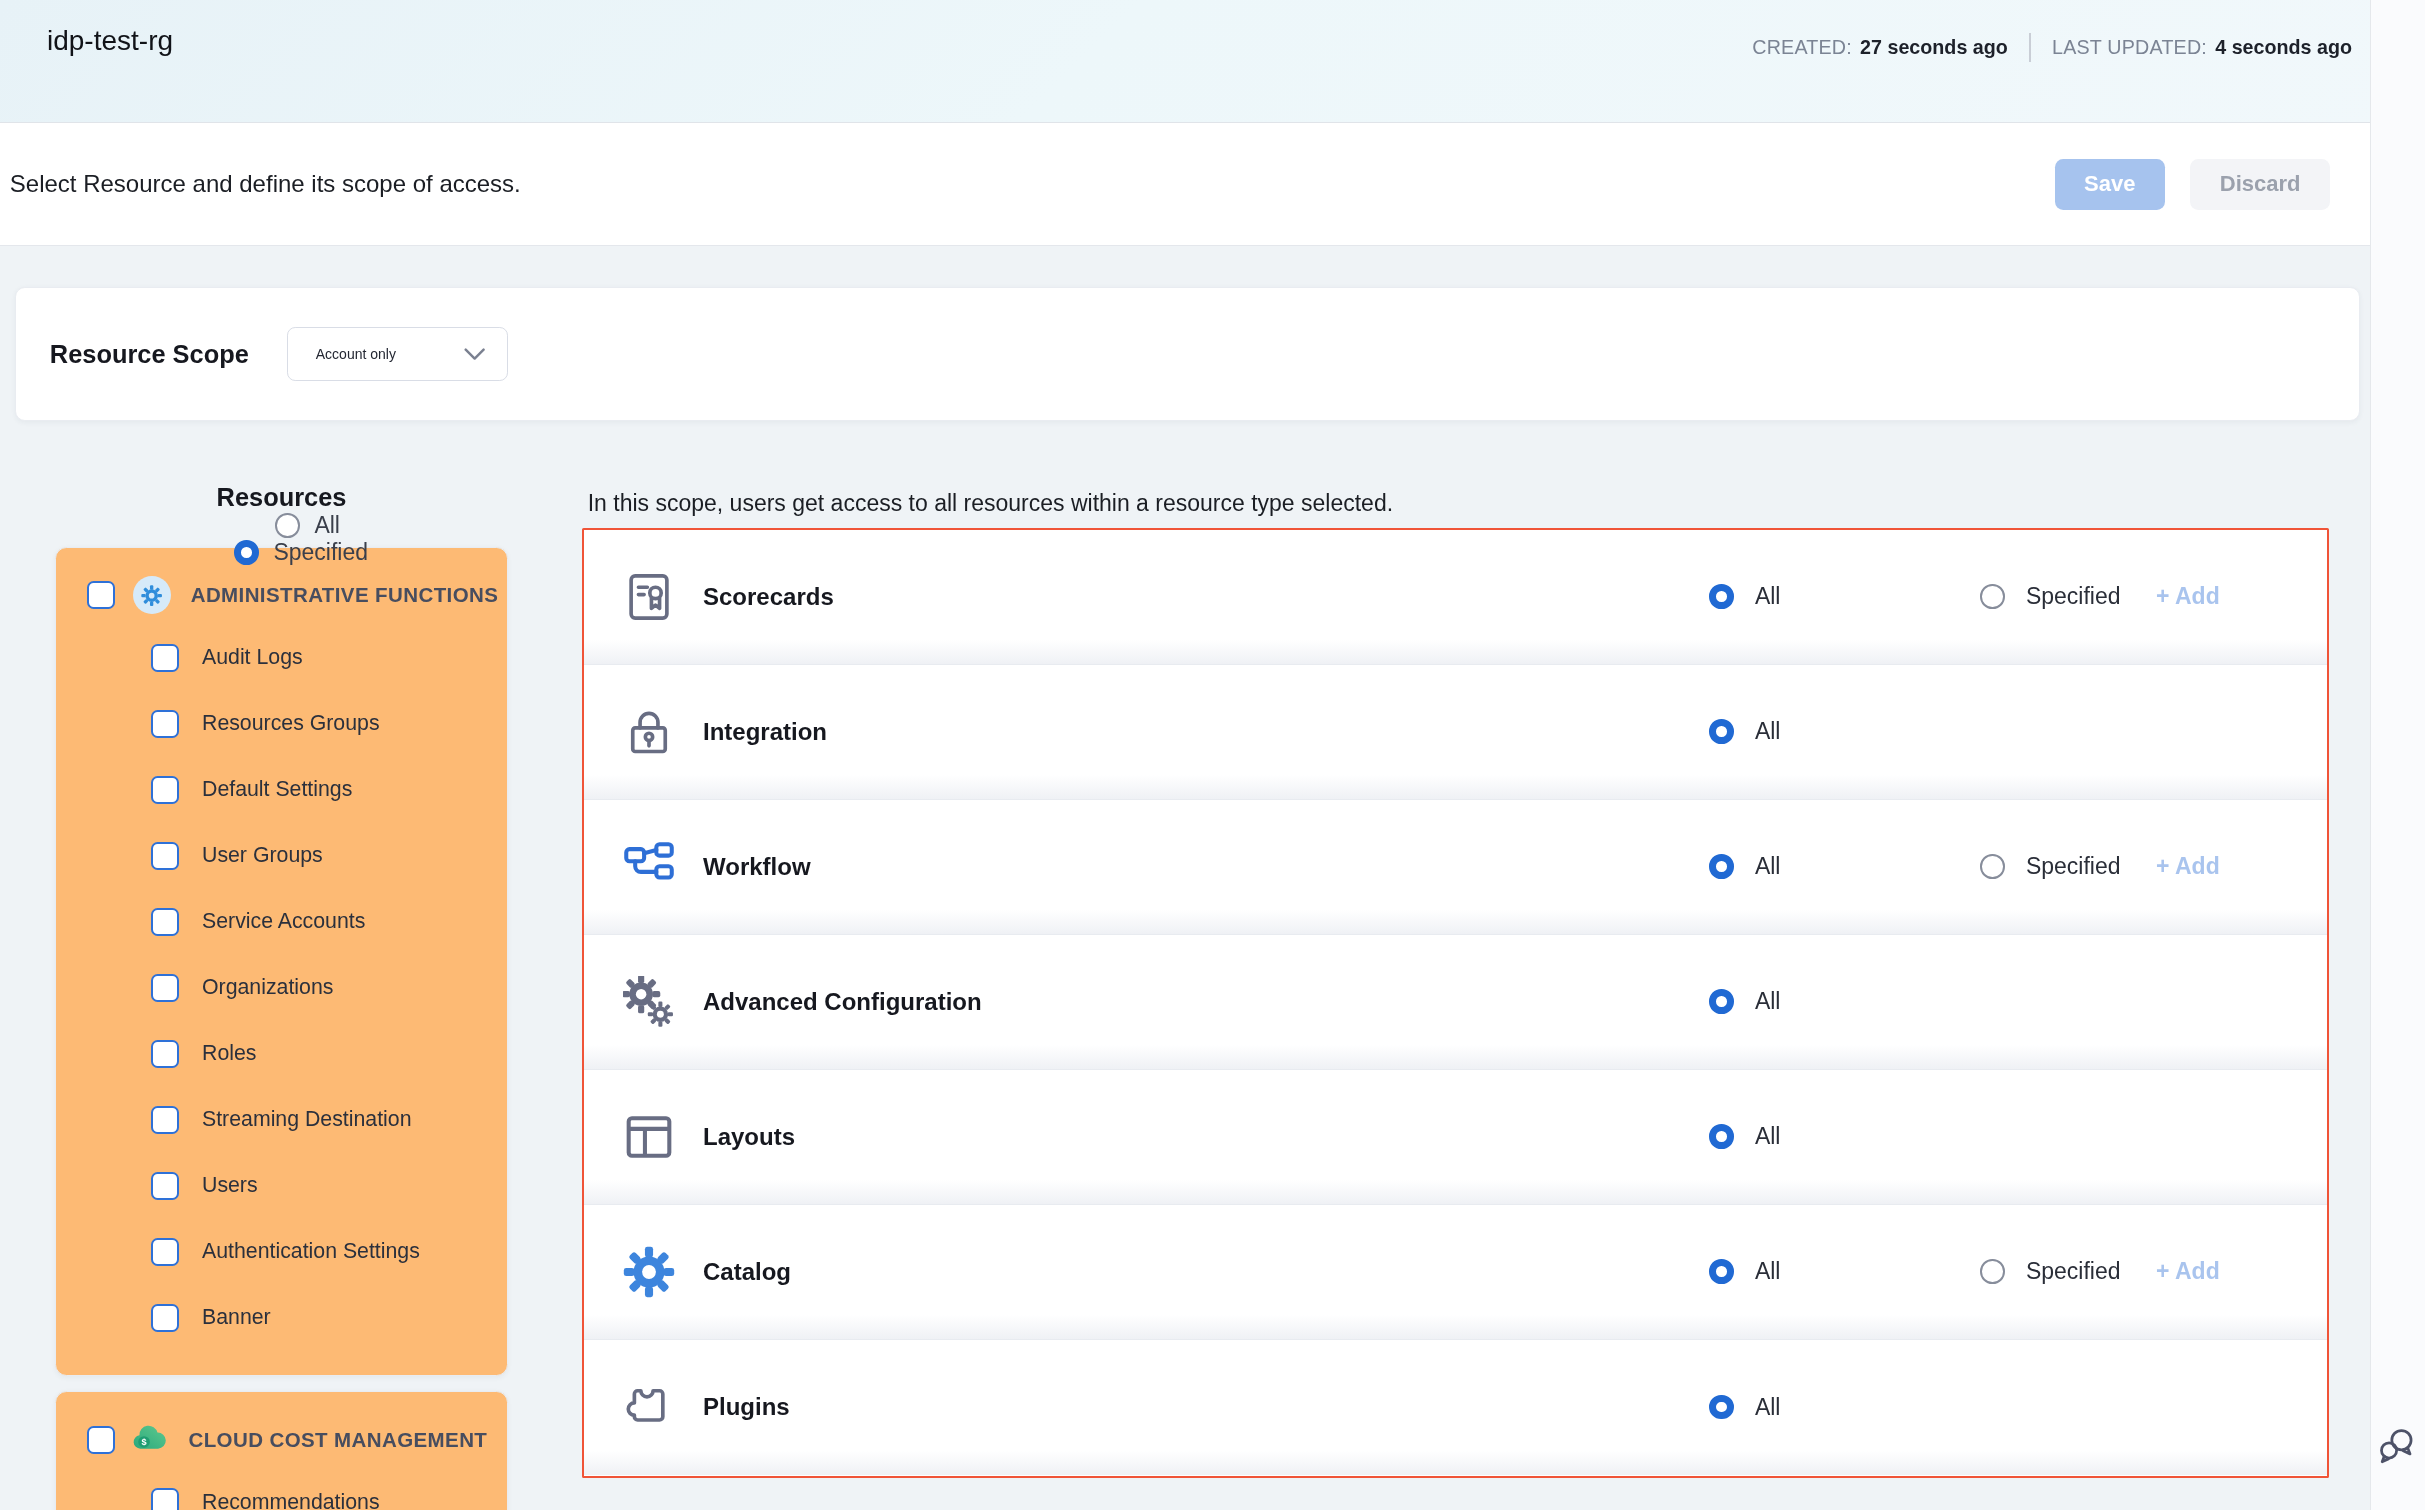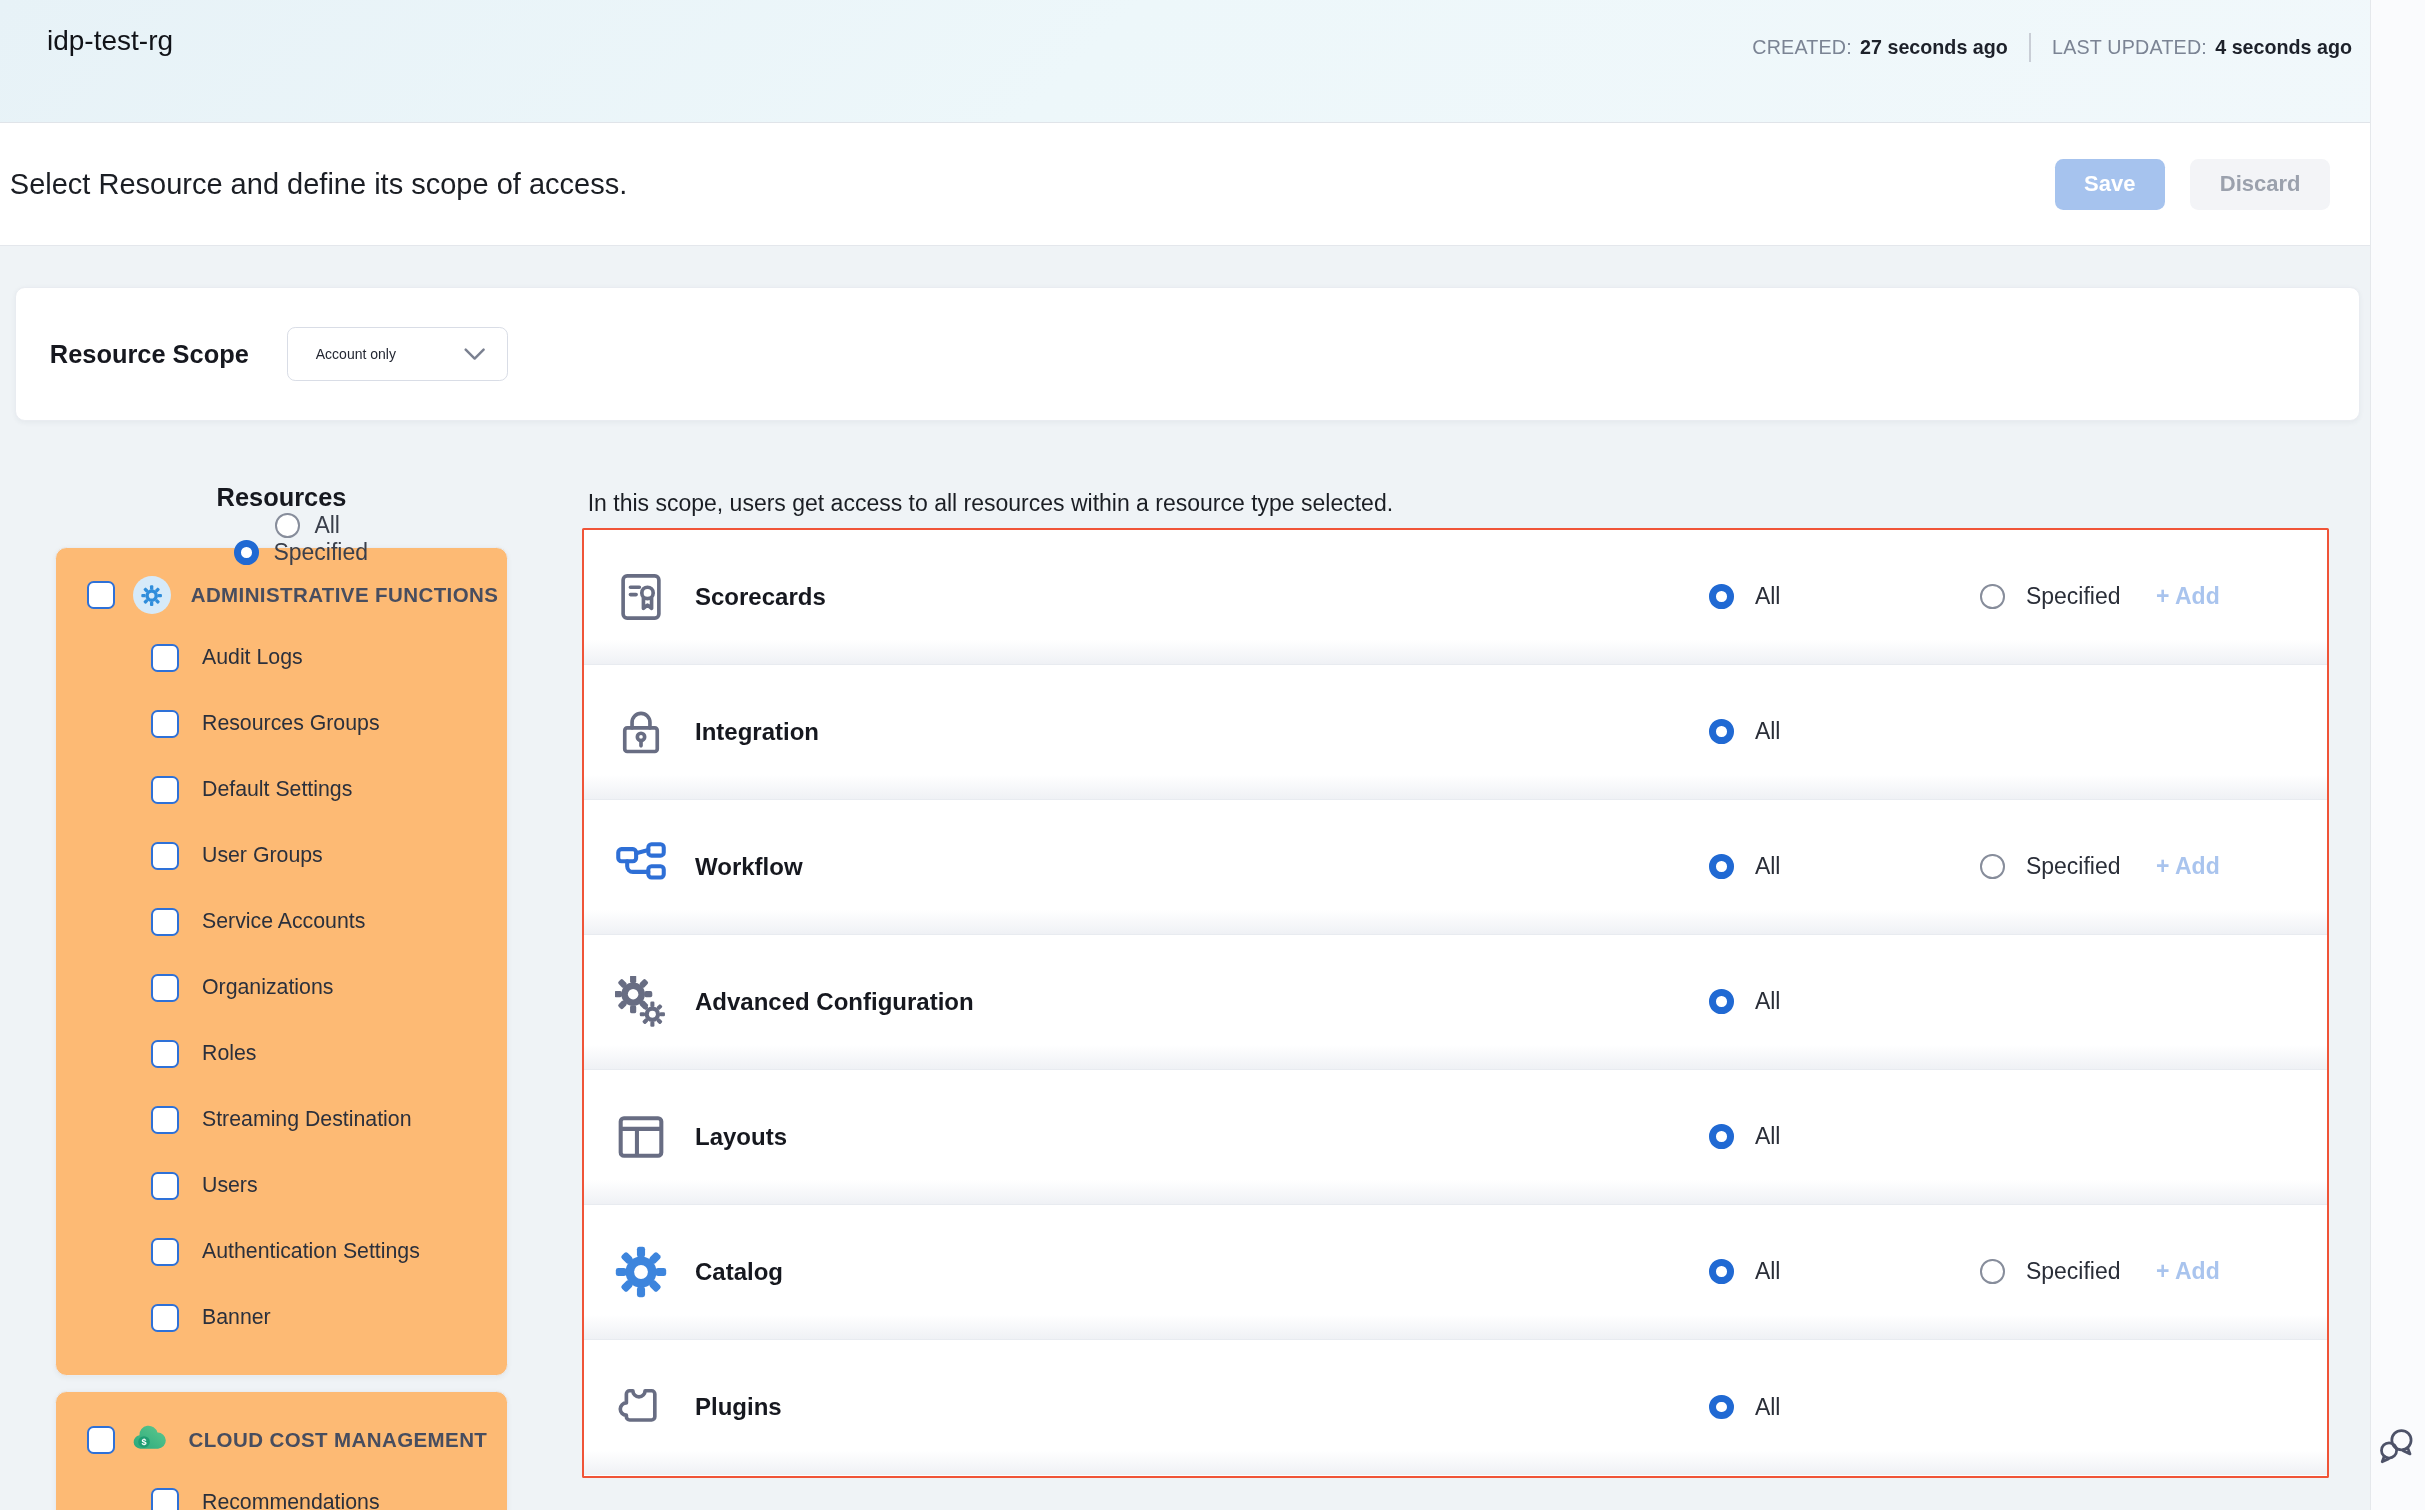--- a/index.html
+++ b/index.html
@@ -22,21 +22,21 @@
   .meta-label{color:#7b8494;font-weight:500;letter-spacing:0.2px;}
   .meta-value{color:#1d212a;font-weight:600;margin-left:8.2px;}
   .meta-divider{width:1.6px;height:29.5px;background:#c9ced6;margin:0 21.3px;}
   
   .band2{
     height:123px;box-sizing:border-box;background:#ffffff;
     border-bottom:0.8px solid #e4e7ec;
     display:flex;justify-content:space-between;align-items:center;
     padding:0 96px 0 9.8px;
   }
-  .band2-desc{font-size:29px;color:#1b1e24;}
+  .band2-desc{font-size:24px;color:#1b1e24;}
   .btns{display:flex;gap:25.4px;}
   .btn{border:none;height:51px;border-radius:8.2px;font-size:22px;font-weight:700;
        padding:0 29.5px;font-family:inherit;cursor:pointer;}
   .btn-save{background:#a6c3ee;color:#ffffff;}
   .btn-discard{background:#f3f4f7;color:#9ba1ad;}
   
   .scope-card{
     margin:41px 66px 0 14.8px;height:134px;box-sizing:border-box;
     background:#fff;border:0.8px solid #e9ecf1;border-radius:9.8px;
     box-shadow:0 1.6px 4.9px rgba(40,50,70,.05);
@@ -81,21 +81,21 @@
   .grp-item .item-label{font-size:21.3px;color:#2b303c;margin-left:23px;}
   
   .main-panel{width:1747px;margin-left:74px;flex:none;}
   .panel-desc{font-size:23px;color:#1b1e24;margin:6.6px 0 0 5.7px;height:38px;}
   .red-box{
     border:2.5px solid #f05438;border-radius:1.6px;background:#fff;
     height:950px;box-sizing:border-box;overflow:hidden;
   }
   .prow{
     position:relative;height:135px;box-sizing:border-box;
-    display:flex;align-items:center;padding-left:31px;
+    display:flex;align-items:center;padding-left:39px;
     border-bottom:1.6px solid #e8ebf0;
     background:linear-gradient(180deg,#ffffff 82%,#eff1f5 100%);
   }
   .prow:last-child{border-bottom:none;}
   .res-icon{width:52px;height:52px;flex:none;display:flex;align-items:center;justify-content:center;}
   .res-icon svg{width:52px;height:52px;}
   .prow-name{font-size:24px;font-weight:600;color:#16181f;margin-left:28px;}
   .ctl{position:absolute;display:flex;align-items:center;gap:21.3px;}
   .ctl .radio-label{font-size:23px;color:#2a2e38;}
   .c-all{left:1125px;}

